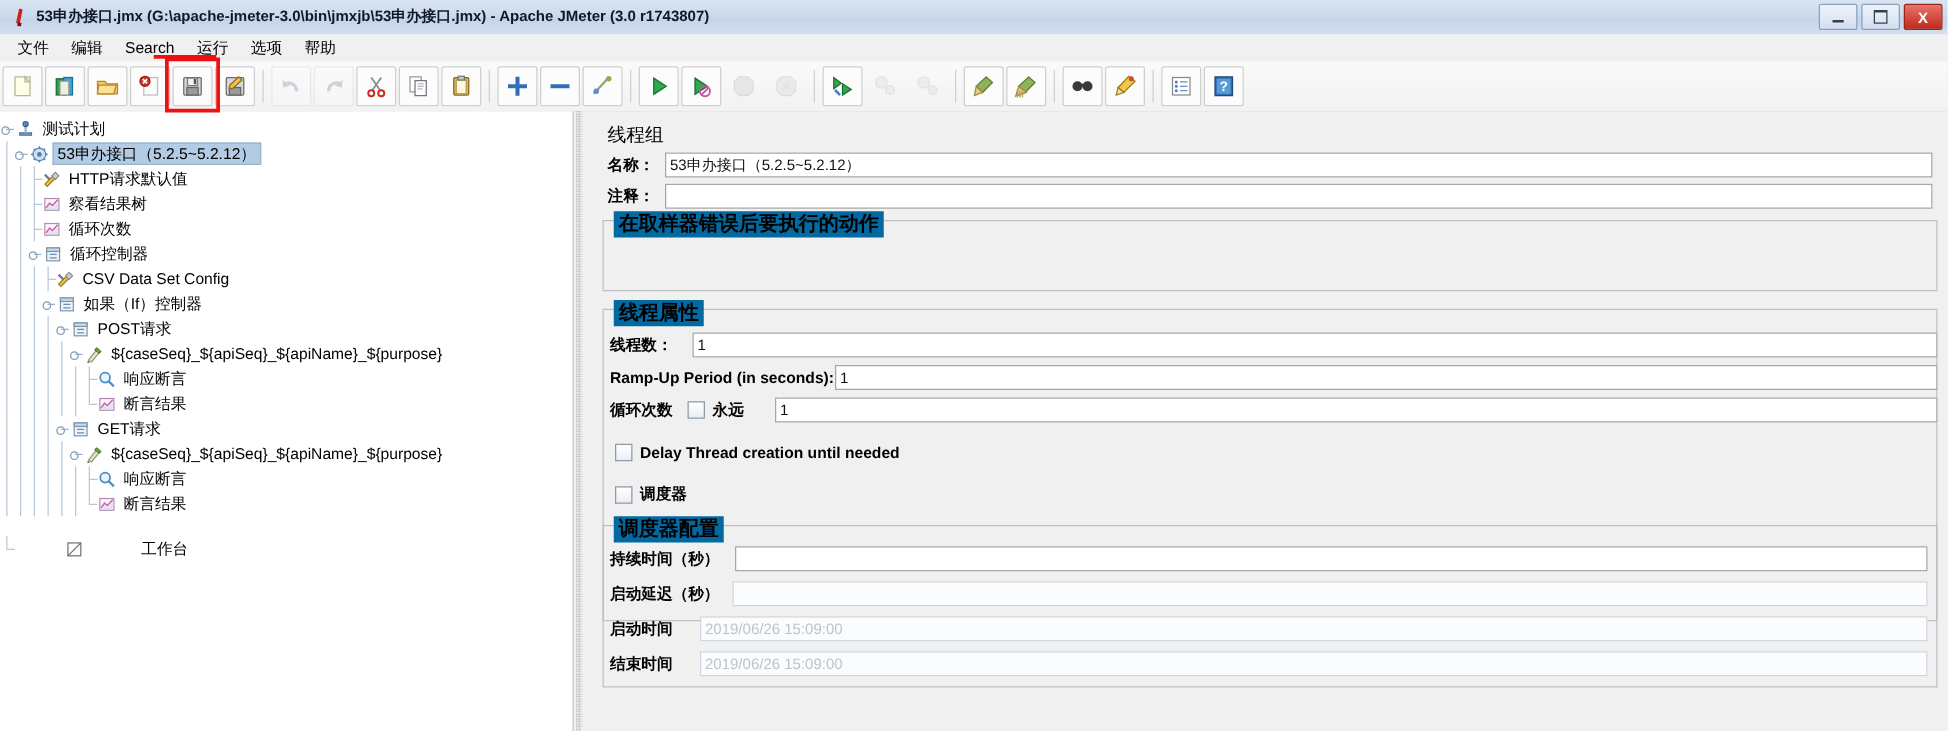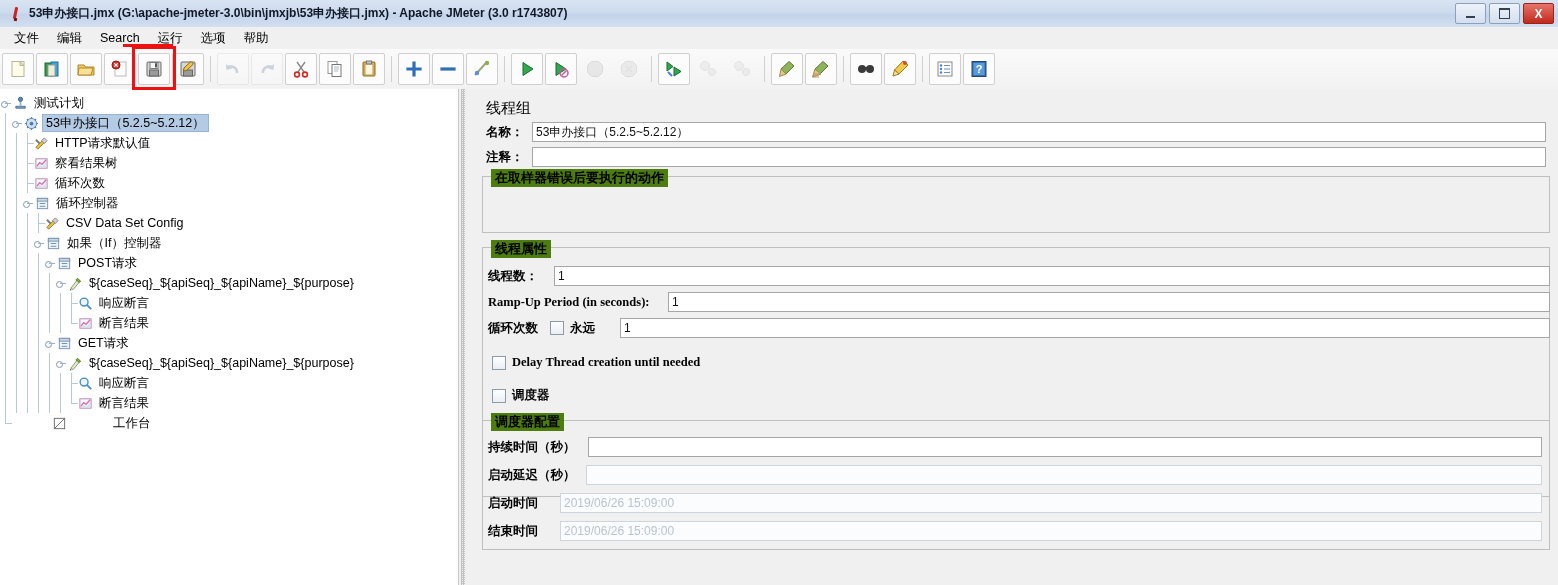--- a/index.html
+++ b/index.html
@@ -127,36 +127,36 @@
   .tfield{
     height:20px;border:1px solid #a6a6a6;background:#fff;
     font-size:12px;color:#111;display:flex;align-items:center;padding:0 3px;
     box-sizing:border-box;
   }
   .tfield.ph{color:#b9c4cf;background:#fbfcfd;border-color:#cdd6de;}
   .group{
     position:absolute;border:1px solid #bfbfbf;box-sizing:border-box;background:transparent;
   }
   .group .gtitle{
-    position:absolute;left:8px;top:-8px;background:#4d7c0f;padding:0 4px;
-    font-size:13px;font-weight:bold;color:#000;white-space:nowrap;
+    position:absolute;left:8px;top:-8px;background:#0369a1;padding:0 4px;
+    font-size:16px;font-weight:bold;color:#000;white-space:nowrap;
   }
   .radio{display:flex;align-items:center;gap:5px;margin-right:14px;}
   .rdot{
     width:12px;height:12px;border-radius:50%;border:1px solid #8d9aa8;
     background:radial-gradient(circle at 40% 35%,#ffffff,#e6ecf3);
     display:flex;align-items:center;justify-content:center;flex:0 0 auto;
   }
   .rdot.on::after{content:"";width:5px;height:5px;border-radius:50%;background:#1a1a1a;}
   .cbx{
     width:12px;height:12px;border:1px solid #8d9aa8;
     background:linear-gradient(to bottom,#ffffff,#e9eef4);flex:0 0 auto;
   }
   .chk-row{display:flex;align-items:center;gap:6px;}
-  .bold{font-weight:bold;font-family:Liberation Serif, serif;}
+  .bold{font-weight:bold;}
 </style>
 </head>
 <body>
 
 <div class="app">
 
   <div class="titlebar">
     <div class="title-icon">
       <div class="nib"></div>
         <div class="nib2"></div>
@@ -814,21 +814,21 @@
         <div class="ticon">
           <svg width="15" height="15" viewBox="0 0 16 16">
               <rect x="2" y="3" width="12" height="10" fill="#fdf6fb" stroke="#b08ab0"></rect>
               <path d="M3 11 L6 7 L8.5 9 L13 4" stroke="#d06ab0" stroke-width="1.4" fill="none"></path>
               <path d="M3 12 L6 9 L9 11 L13 6 L13 12 Z" fill="#cfe0f0" opacity=".8"></path>
             </svg>
         </div>
         <div class="tlabel">断言结果</div>
       </div>
 
-      <div class="trow" style="margin-top:0;gap:40px;">
+      <div class="trow" style="margin-top:16px;gap:40px;">
         <div class="guide">
             <div class="vhalf"></div>
             <div class="h"></div>
           </div>
         <div class="ticon">
           <svg width="15" height="15" viewBox="0 0 16 16">
               <rect x="2.5" y="2.5" width="11" height="11" fill="#fdfdfd" stroke="#6a6a6a"></rect>
               <path d="M2.5 13.5 L13.5 2.5" stroke="#6a6a6a"></path>
             </svg>
         </div>

